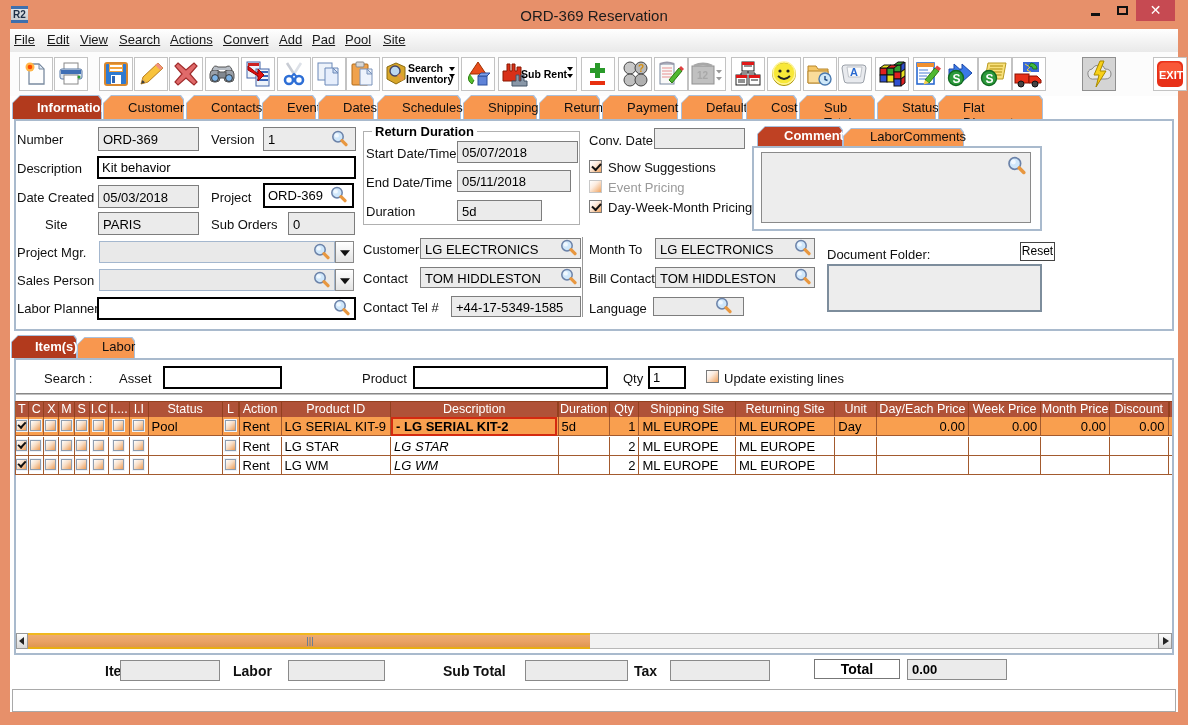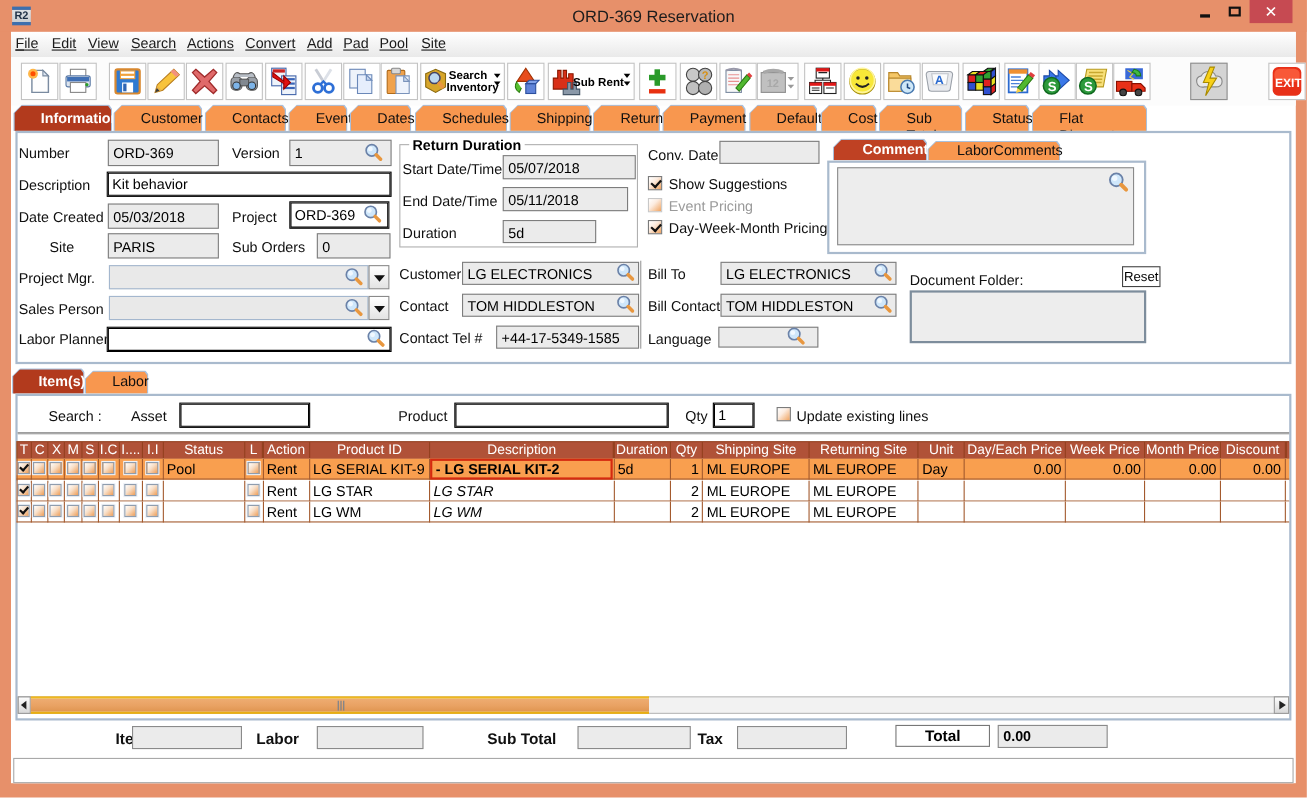--- a/index.html
+++ b/index.html
@@ -460,21 +460,21 @@
 <div class="cb on" style="left:589px; top:200px;"></div>
 <div class="lbl" style="left:608px; top:200px;">Day-Week-Month Pricing</div>
 <div class="abs" style="left:582px; top:237px; width:1px; height:80px; background:#999;"></div>
 <div class="lbl" style="left:363px; top:242px;">Customer</div>
 <div class="fld" style="left:420px; top:238px; width:161px; height:21px; line-height:21px;">LG ELECTRONICS</div>
 <svg class="mag" style="left:560px; top:239px;" viewBox="0 0 17 17">
       <circle cx="7" cy="6.7" r="5.2" fill="#cfe7fb" stroke="#6b82a8" stroke-width="1.5"></circle>
       <circle cx="5.7" cy="5.4" r="2.2" fill="#f0f8ff"></circle>
       <path d="M11 10.7 L15 14.7" stroke="#e8973f" stroke-width="3.2" stroke-linecap="round"></path>
     </svg>
-<div class="lbl" style="left:589px; top:242px;">Bill To</div>
+<div class="lbl" style="left:589px; top:242px;">Month To</div>
 <div class="fld" style="left:655px; top:238px; width:160px; height:21px; line-height:21px;">LG ELECTRONICS</div>
 <svg class="mag" style="left:794px; top:239px;" viewBox="0 0 17 17">
       <circle cx="7" cy="6.7" r="5.2" fill="#cfe7fb" stroke="#6b82a8" stroke-width="1.5"></circle>
       <circle cx="5.7" cy="5.4" r="2.2" fill="#f0f8ff"></circle>
       <path d="M11 10.7 L15 14.7" stroke="#e8973f" stroke-width="3.2" stroke-linecap="round"></path>
     </svg>
 <div class="lbl" style="left:363px; top:271px;">Contact</div>
 <div class="fld" style="left:420px; top:267px; width:161px; height:21px; line-height:21px;">TOM HIDDLESTON</div>
 <svg class="mag" style="left:560px; top:268px;" viewBox="0 0 17 17">
       <circle cx="7" cy="6.7" r="5.2" fill="#cfe7fb" stroke="#6b82a8" stroke-width="1.5"></circle>

